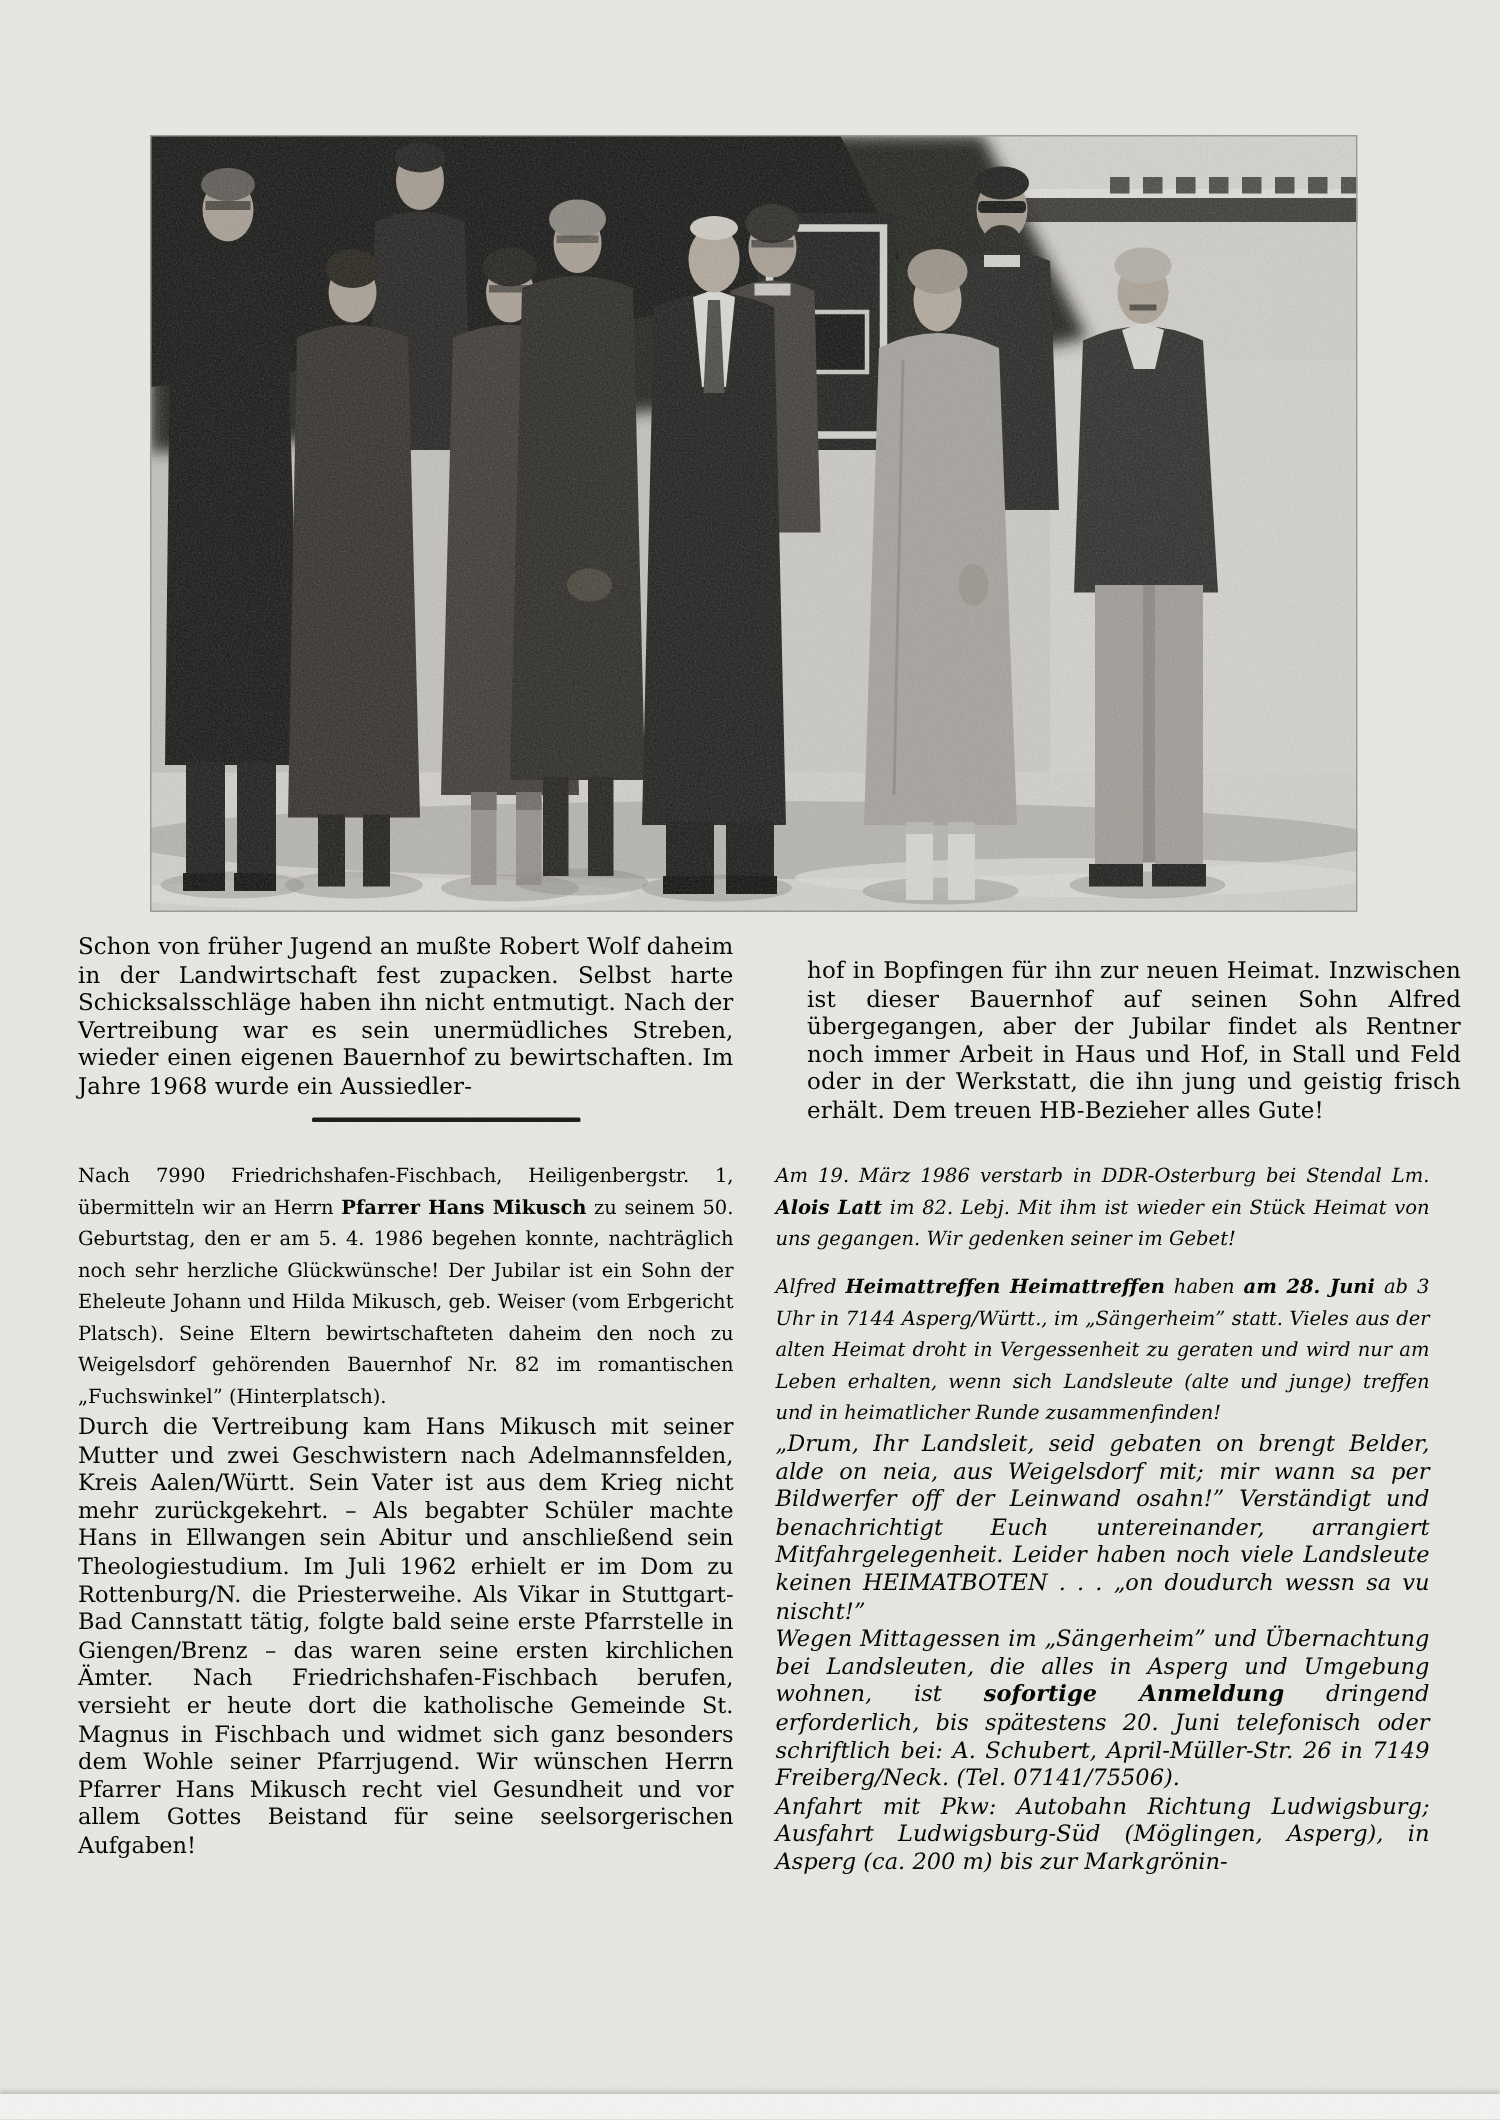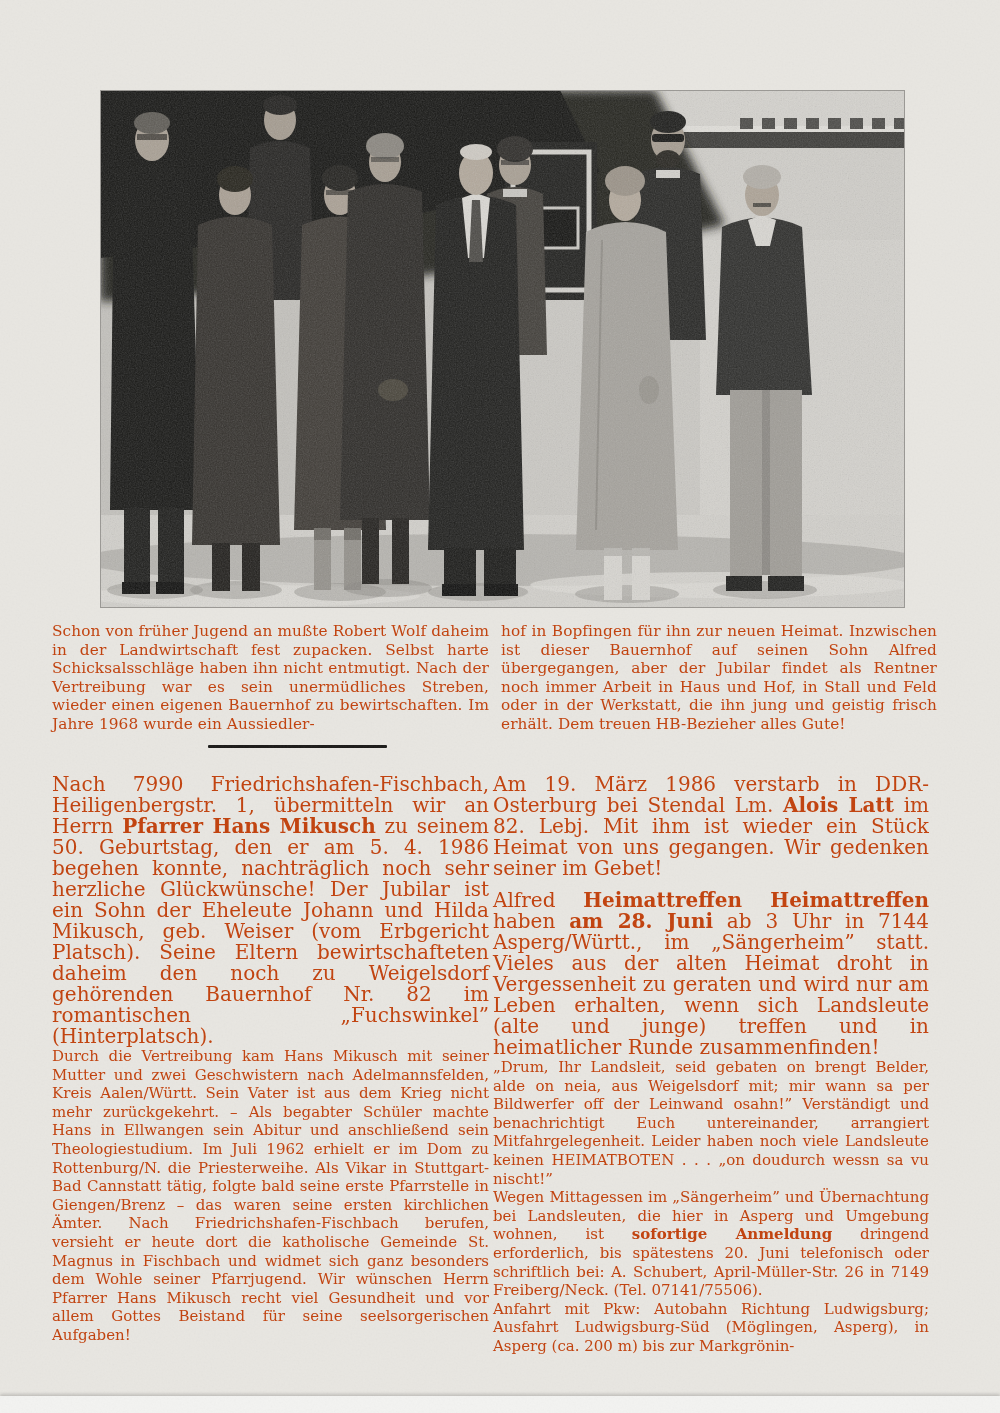--- a/index.html
+++ b/index.html
@@ -1,33 +1,33 @@
 <!DOCTYPE html>
 <html lang="de"><head>
 <meta charset="utf-8">
 <style>
   html,body{margin:0;padding:0;background:#d8d7d4;}
   .page{
     position:relative;width:1000px;height:1413px;margin:0 auto;
     background:#e8e6e1;overflow:hidden;
     font-family:"DejaVu Serif","Liberation Serif",serif;
-    color:#c2410c;
+    color:#000000;
   }
   .paper-grain{position:absolute;left:0;top:0;width:100%;height:100%;opacity:.055;pointer-events:none;z-index:9;}
   .photo{position:absolute;left:100px;top:90px;width:805px;height:518px;margin:0;}
   .photo svg{display:block;width:100%;height:100%;}
   .cap{position:absolute;top:622px;text-align:justify;font-size:15.3px;line-height:18.6px;letter-spacing:.1px;}
   .cap-left{left:52px;width:437px;}
-  .cap-right{left:501px;width:436px;}
+  .cap-right{left:538px;width:436px;margin-top:16px;}
   .rule{position:absolute;left:208px;top:745px;width:179px;height:3px;background:#1b1a18;border-radius:1px;}
   .col{position:absolute;top:774px;text-align:justify;}
   .col-left{left:52px;width:437px;}
-  .col-right{left:493px;width:436px;}
+  .col-right{left:517px;width:436px;font-style:italic;}
   .col p{margin:0;}
-  p.lg{font-size:20px;line-height:21px;}
+  p.lg{font-size:13px;line-height:21px;}
   p.sm{font-size:15px;line-height:18.6px;}
   p.gap{margin-top:11px;}
   .byline{text-align:right;margin-top:3px;}
   b{font-weight:bold;}
   .page-edge{
     position:absolute;left:0;top:1396px;width:100%;height:17px;
     background:#f3f3f1;box-shadow:0 -2px 3px rgba(95,92,88,.28);
   }
 </style>
 </head>
@@ -192,21 +192,21 @@
 
   <div class="col col-left">
     <p class="lg"><span>Nach 7990 Friedrichshafen-Fischbach, Heiligenbergstr. 1, übermitteln wir an Herrn </span><b>Pfarrer Hans Mikusch</b><span> zu seinem 50. Geburtstag, den er am 5. 4. 1986 begehen konnte, nachträglich noch sehr herzliche Glückwünsche! Der Jubilar ist ein Sohn der Eheleute Johann und Hilda Mikusch, geb. Weiser (vom Erbgericht Platsch). Seine Eltern bewirtschafteten daheim den noch zu Weigelsdorf gehörenden Bauernhof Nr. 82 im romantischen „Fuchswinkel” (Hinterplatsch).</span></p>
     <p class="sm"><span>Durch die Vertreibung kam Hans Mikusch mit seiner Mutter und zwei Geschwistern nach Adelmannsfelden, Kreis Aalen/Württ. Sein Vater ist aus dem Krieg nicht mehr zurückgekehrt. – Als begabter Schüler machte Hans in Ellwangen sein Abitur und anschließend sein Theologiestudium. Im Juli 1962 erhielt er im Dom zu Rottenburg/N. die Priesterweihe. Als Vikar in Stuttgart-Bad Cannstatt tätig, folgte bald seine erste Pfarrstelle in Giengen/Brenz – das waren seine ersten kirchlichen Ämter. Nach Friedrichshafen-Fischbach berufen, versieht er heute dort die katholische Gemeinde St. Magnus in Fischbach und widmet sich ganz besonders dem Wohle seiner Pfarrjugend. Wir wünschen Herrn Pfarrer Hans Mikusch recht viel Gesundheit und vor allem Gottes Beistand für seine seelsorgerischen Aufgaben!</span></p>
   </div>
 
   <div class="col col-right">
     <p class="lg"><span>Am 19. März 1986 verstarb in DDR-Osterburg bei Stendal Lm. </span><b>Alois Latt</b><span> im 82. Lebj. Mit ihm ist wieder ein Stück Heimat von uns gegangen. Wir gedenken seiner im Gebet!</span></p>
     <p class="lg gap"><span>Alfred </span><b>Heimattreffen Heimattreffen</b><span> haben </span><b>am 28. Juni</b><span> ab 3 Uhr in 7144 Asperg/Württ., im „Sängerheim” statt. Vieles aus der alten Heimat droht in Vergessenheit zu geraten und wird nur am Leben erhalten, wenn sich Landsleute (alte und junge) treffen und in heimatlicher Runde zusammenfinden!</span></p>
     <p class="sm"><span>„Drum, Ihr Landsleit, seid gebaten on brengt Belder, alde on neia, aus Weigelsdorf mit; mir wann sa per Bildwerfer off der Leinwand osahn!” Verständigt und benachrichtigt Euch untereinander, arrangiert Mitfahrgelegenheit. Leider haben noch viele Landsleute keinen HEIMATBOTEN . . . „on doudurch wessn sa vu nischt!”</span></p>
-    <p class="sm"><span>Wegen Mittagessen im „Sängerheim” und Übernachtung bei Landsleuten, die hier in Asperg und Umgebung wohnen, ist </span><b>sofortige Anmeldung</b><span> dringend erforderlich, bis spätestens 20. Juni telefonisch oder schriftlich bei: A. Schubert, April-Müller-Str. 26 in 7149 Freiberg/Neck. (Tel. 07141/75506).</span></p>
+    <p class="sm"><span>Wegen Mittagessen im „Sängerheim” und Übernachtung bei Landsleuten, die alles in Asperg und Umgebung wohnen, ist </span><b>sofortige Anmeldung</b><span> dringend erforderlich, bis spätestens 20. Juni telefonisch oder schriftlich bei: A. Schubert, April-Müller-Str. 26 in 7149 Freiberg/Neck. (Tel. 07141/75506).</span></p>
     <p class="sm"><span>Anfahrt mit Pkw: Autobahn Richtung Ludwigsburg; Ausfahrt Ludwigsburg-Süd (Möglingen, Asperg), in Asperg (ca. 200 m) bis zur Markgrönin-</span></p>
   </div>
 
   <div class="page-edge"></div>
 
   <svg class="paper-grain">
     <filter id="pgrain">
       <feTurbulence type="fractalNoise" baseFrequency="0.55" numOctaves="2" seed="3" stitchTiles="stitch"></feTurbulence>
       <feColorMatrix type="saturate" values="0"></feColorMatrix>
     </filter>

